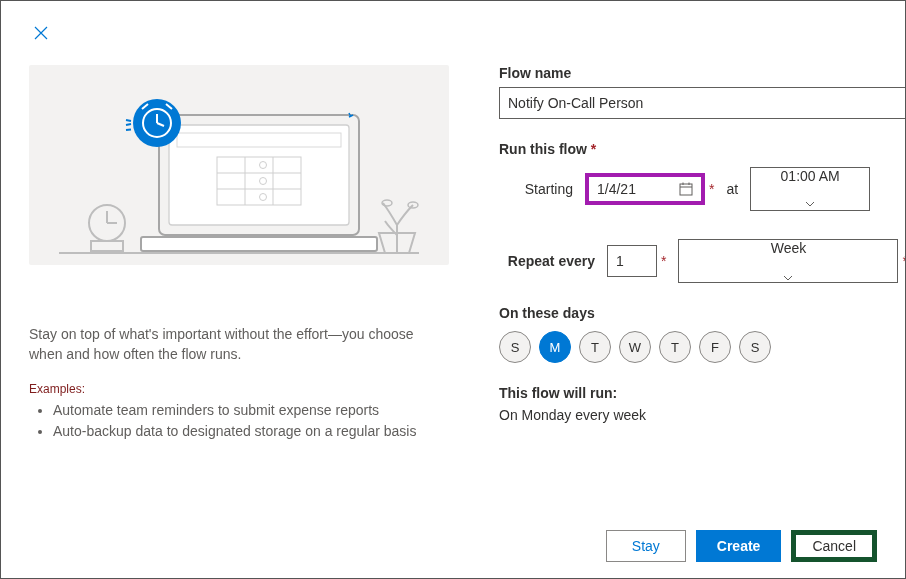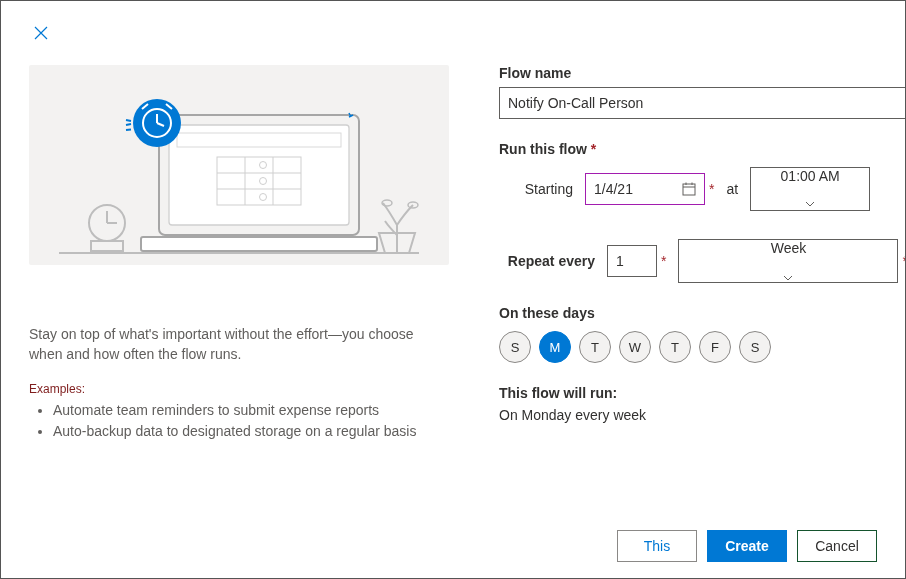--- a/index.html
+++ b/index.html
@@ -29,21 +29,21 @@
   .field-label { font-size:14px; font-weight:600; color:#323130; display:block; margin-bottom:6px; }
   .req::after { content:" *"; color:#a4262c; }
   .sub-label { font-size:14px; color:#323130; }
   .text-input {
     width:100%; height:32px; border:1px solid #605e5c; padding:0 8px;
     font-size:14px; color:#323130; outline:none;
   }
   .group { margin-bottom:22px; }
   .row { display:flex; align-items:center; gap:12px; margin-top:10px; }
   .date-input {
-    height:32px; width:120px; border:1px solid #a21caf; display:flex;
+    height:32px; width:120px; border:4px solid #a21caf; display:flex;
     align-items:center; justify-content:space-between; padding:0 8px; font-size:14px;
     color:#323130; cursor:pointer;
   }
   .time-input, .unit-input {
     height:44px; width:120px; border:1px solid #605e5c; display:flex;
     align-items:center; justify-content:space-between; padding:0 8px; font-size:14px;
     color:#323130; cursor:pointer;flex-direction:column;
   }
   .unit-input { width:220px;gap:16px; }
   .num-input {
@@ -57,21 +57,21 @@
     width:32px; height:32px; border-radius:50%; border:1px solid #8a8886;
     background:#f3f2f1; display:flex; align-items:center; justify-content:center;
     font-size:13px; color:#323130; cursor:pointer;
   }
   .day.selected { background:#0078d4; color:#fff; border-color:#0078d4; }
   .footer {
     padding:16px 28px; display:flex; justify-content:flex-end; gap:10px;
   }
   .btn {
     height:32px; min-width:80px; padding:0 16px; font-size:14px;
-    border:1px solid #14532d; background:#fff; color:#323130; cursor:pointer;
+    border:5px solid #14532d; background:#fff; color:#323130; cursor:pointer;
   }
   .btn.primary { background:#0078d4; color:#fff; border-color:#0078d4; font-weight:600; }
   .btn.secondary-flat { border:1px solid #8a8886; color:#0078d4; }
   svg { display:block; }
 </style>
 </head>
 <body>
 
 <div class="dialog">
 
@@ -202,18 +202,18 @@
 
       <div class="group">
         <label class="field-label">This flow will run:</label>
         <div class="sub-label">On Monday every week</div>
       </div>
 
     </div>
   </div>
 
   <div class="footer">
-    <button class="btn secondary-flat">This</button>
+    <button class="btn secondary-flat">Stay</button>
     <button class="btn primary">Create</button>
     <button class="btn">Cancel</button>
   </div>
 
 </div>
 
 </body></html>

